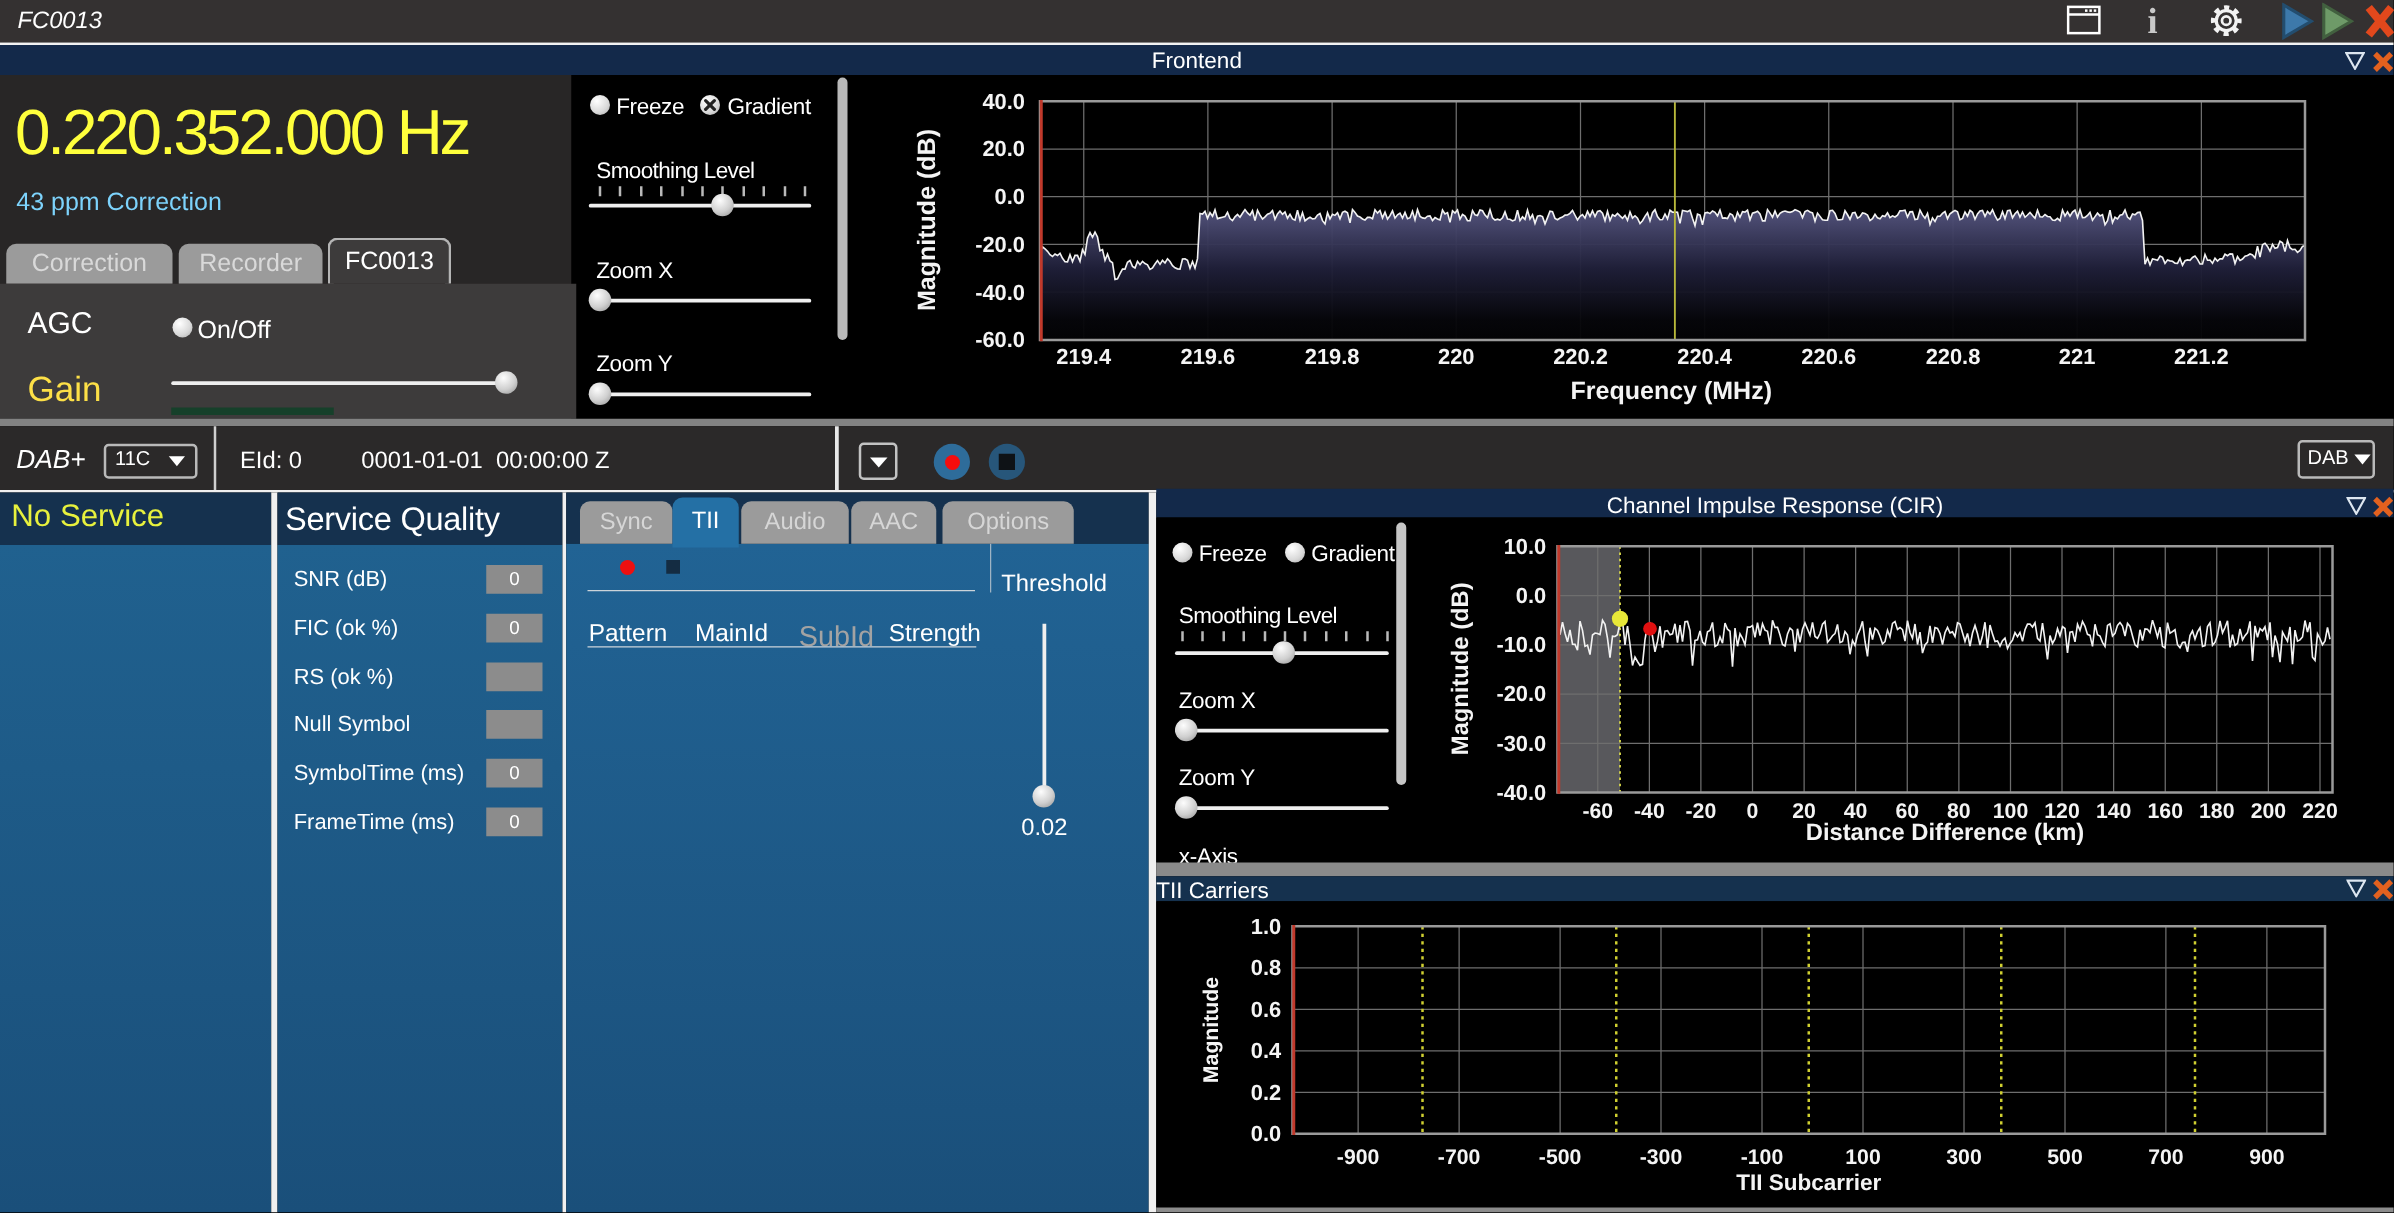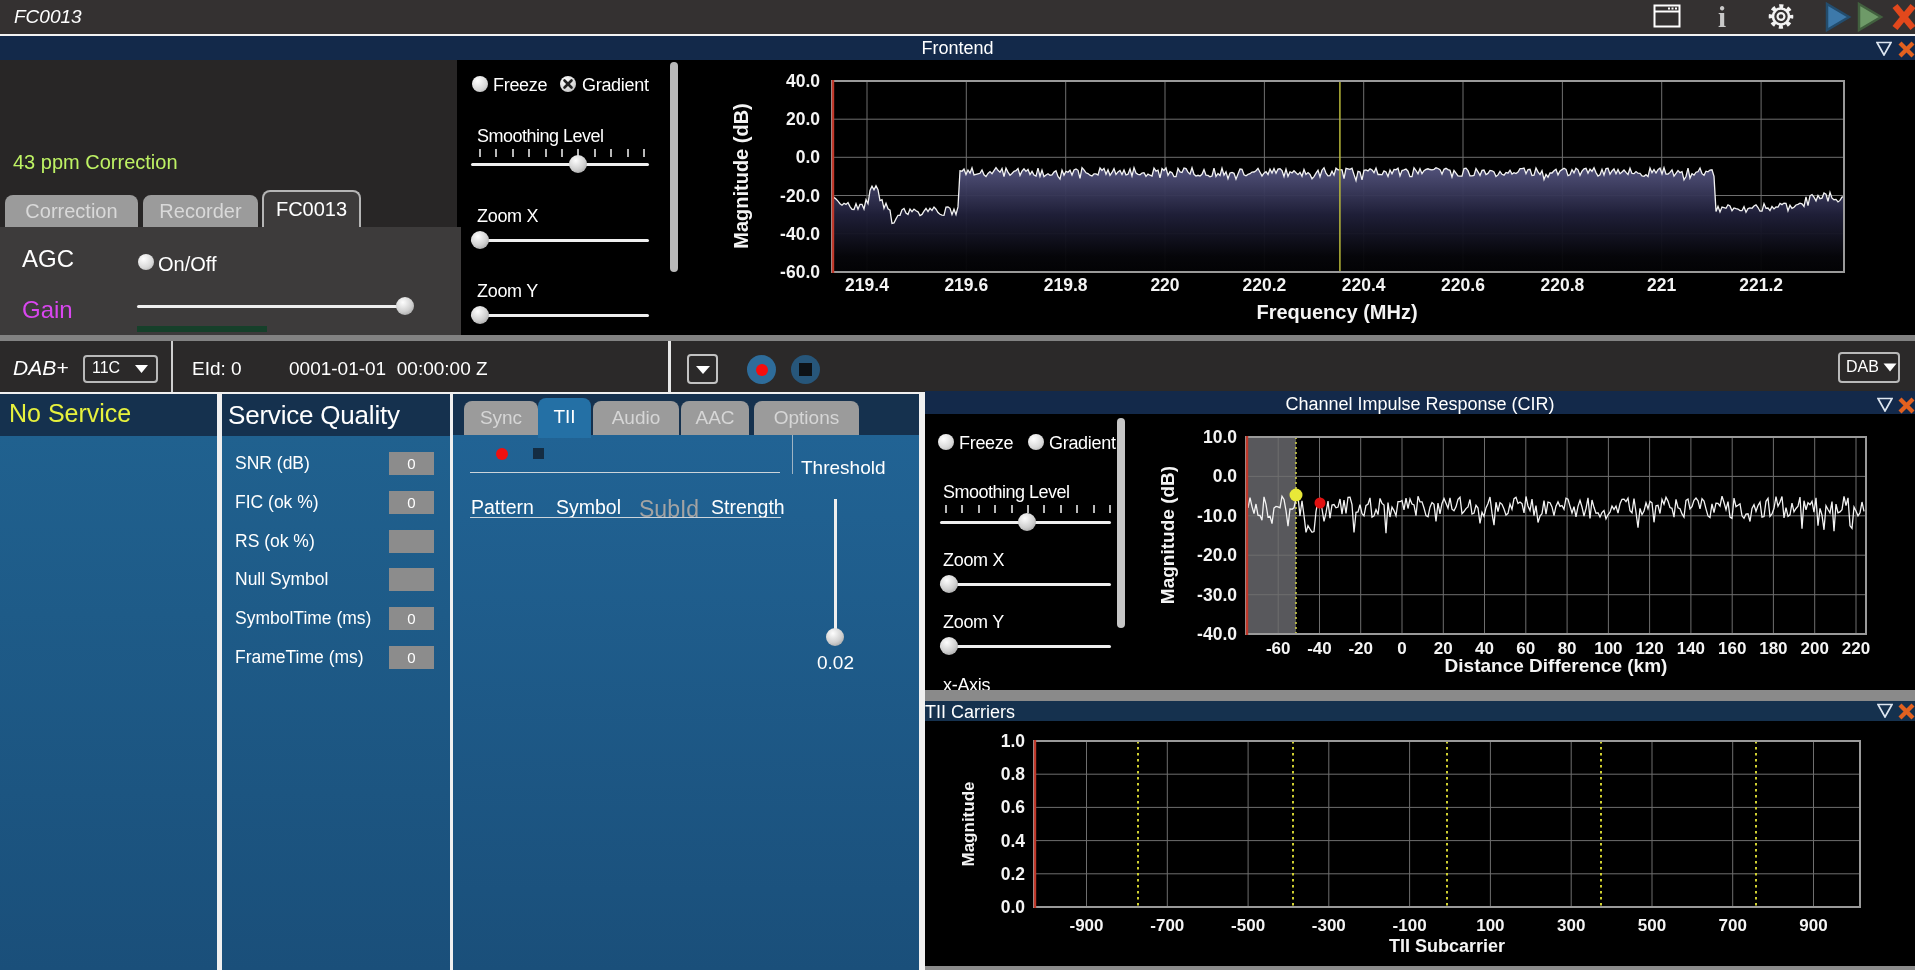--- a/index.html
+++ b/index.html
@@ -31,29 +31,30 @@
     <div class="abs" style="left:0;top:38px;width:1915px;height:20px;font-size:18px;color:#fff;text-align:center">Frontend</div>
     <svg width="16" height="15" style="position:absolute;left:1876px;top:41px">
       <polygon points="1,1.5 15,1.5 8,14" fill="none" stroke="#dde6f0" stroke-width="1.7"></polygon>
     </svg>
     <svg width="19" height="19" style="position:absolute;left:1897px;top:40px">
       <line x1="3" y1="3" x2="16" y2="16" stroke="#e2611f" stroke-width="4.3"></line>
       <line x1="16" y1="3" x2="3" y2="16" stroke="#e2611f" stroke-width="4.3"></line>
     </svg>
     <div class="abs" style="left:0;top:60px;width:1915px;height:275px;background:#000"></div>
     <div class="abs" style="left:0;top:60px;width:457px;height:275px;background:#282626"></div>
-    <div class="abs" style="left:13px;top:151px;font-size:20px;color:#bef264">43 ppm Correction</div>
+    <div class="abs" style="left:12px;top:76px;font-size:51px;letter-spacing:-2.5px;color:#ffff3c">0.220.352.000&nbsp;Hz</div>
+    <div class="abs" style="left:13px;top:151px;font-size:20px;color:#7dd3fc">43 ppm Correction</div>
     <div class="abs" style="left:5px;top:195px;width:133px;height:32px;background:#9b9b9b;border-radius:8px 8px 0 0;color:#d9d9d9;font-size:20px;text-align:center;line-height:32px">Correction</div>
     <div class="abs" style="left:143px;top:195px;width:115px;height:32px;background:#9b9b9b;border-radius:8px 8px 0 0;color:#d9d9d9;font-size:20px;text-align:center;line-height:32px">Recorder</div>
     <div class="abs" style="left:262px;top:190px;width:99px;height:37px;background:#3d3b3b;border:2px solid #b5b5b5;border-bottom:none;border-radius:8px 8px 0 0;color:#fff;font-size:20px;text-align:center;line-height:34px">FC0013</div>
     <div class="abs" style="left:0;top:227px;width:461px;height:108px;background:#3d3b3b"></div>
     <div class="abs" style="left:22px;top:245px;font-size:24px;color:#fff">AGC</div>
     <div style="position:absolute;left:138px;top:254px;width:16px;height:16px;border-radius:50%;background:radial-gradient(circle at 35% 30%,#ffffff,#d8d8d8 60%,#a8a8a8)"></div>
     <div class="abs" style="left:158px;top:253px;font-size:20px;color:#fff">On/Off</div>
-    <div class="abs" style="left:22px;top:296px;font-size:24px;color:#d946ef">Gain</div>
+    <div class="abs" style="left:22px;top:296px;font-size:28px;color:#fde047">Gain</div>
     <div style="position:absolute;left:137px;top:305px;width:268px;height:3px;background:#efefef;border-radius:2px"></div>
     <div style="position:absolute;left:396px;top:297px;width:18px;height:18px;border-radius:50%;background:radial-gradient(circle at 38% 30%,#fdfdfd,#cfcfcf 55%,#8f8f8f)"></div>
     <div class="abs" style="left:137px;top:326px;width:130px;height:6px;background:#16402a"></div>
     <div style="position:absolute;left:472px;top:76px;width:16px;height:16px;border-radius:50%;background:radial-gradient(circle at 35% 30%,#ffffff,#d8d8d8 60%,#a8a8a8)"></div>
     <div class="abs" style="left:493px;top:75px;font-size:18px;letter-spacing:-0.3px;color:#fff">Freeze</div>
     <div style="position:absolute;left:560px;top:76px;width:16px;height:16px;border-radius:50%;background:radial-gradient(circle at 35% 30%,#ffffff,#d8d8d8 60%,#a8a8a8)"></div>
     <svg width="16" height="16" style="position:absolute;left:560px;top:76px">
       <line x1="4.5" y1="4.5" x2="11.5" y2="11.5" stroke="#222" stroke-width="2.6" stroke-linecap="round"></line>
       <line x1="11.5" y1="4.5" x2="4.5" y2="11.5" stroke="#222" stroke-width="2.6" stroke-linecap="round"></line>
     </svg>
@@ -179,21 +180,21 @@
     <div class="abs" style="left:593px;top:401px;width:86px;height:34px;background:#9b9b9b;border-radius:8px 8px 0 0;color:#d6d6d6;font-size:19px;text-align:center;line-height:34px">Audio</div>
     <div class="abs" style="left:681px;top:401px;width:68px;height:34px;background:#9b9b9b;border-radius:8px 8px 0 0;color:#d6d6d6;font-size:19px;text-align:center;line-height:34px">AAC</div>
     <div class="abs" style="left:754px;top:401px;width:105px;height:34px;background:#9b9b9b;border-radius:8px 8px 0 0;color:#d6d6d6;font-size:19px;text-align:center;line-height:34px">Options</div>
     <div class="abs" style="left:538px;top:398px;width:53px;height:40px;background:#2470a5;border-radius:8px 8px 0 0;color:#fff;font-size:19px;text-align:center;line-height:37px">TII</div>
     <div class="abs" style="left:496px;top:448px;width:12px;height:12px;border-radius:50%;background:#ee1010"></div>
     <div class="abs" style="left:533px;top:448px;width:11px;height:11px;background:#142c42"></div>
     <div class="abs" style="left:470px;top:472px;width:310px;height:1px;background:#ccd4da"></div>
     <div class="abs" style="left:792px;top:435px;width:1px;height:39px;background:#9fb4c4"></div>
     <div class="abs" style="left:801px;top:457px;font-size:19px;color:#fff">Threshold</div>
     <div class="abs" style="left:471px;top:496px;font-size:19.5px;color:#fff">Pattern</div>
-    <div class="abs" style="left:556px;top:496px;font-size:19.5px;color:#fff">Symbol</div>
+    <div class="abs" style="left:556px;top:496px;font-size:19.5px;color:#fff">MainId</div>
     <div class="abs" style="left:639px;top:496px;font-size:23px;color:#a3a3a3">SubId</div>
     <div class="abs" style="left:711px;top:496px;font-size:19.5px;color:#fff">Strength</div>
     <div class="abs" style="left:470px;top:517px;width:311px;height:1px;background:#ccd4da"></div>
     <div class="abs" style="left:834px;top:499px;width:2.5px;height:138px;background:#efefef"></div>
     <div class="abs" style="left:826px;top:628px;width:18px;height:18px;border-radius:50%;background:radial-gradient(circle at 38% 30%,#fdfdfd,#cfcfcf 55%,#8f8f8f)"></div>
     <div class="abs" style="left:817px;top:652px;font-size:19px;color:#fff">0.02</div>
     <div class="abs" style="left:919px;top:394px;width:6px;height:576px;background:#f0f0f0"></div>
     <div class="abs" style="left:925px;top:391px;width:990px;height:23px;background:#13294a"></div>
     <div class="abs" style="left:925px;top:394px;width:990px;height:19px;font-size:18px;color:#fff;text-align:center">Channel Impulse Response (CIR)</div>
     <svg width="16" height="15" style="position:absolute;left:1877px;top:397px">

